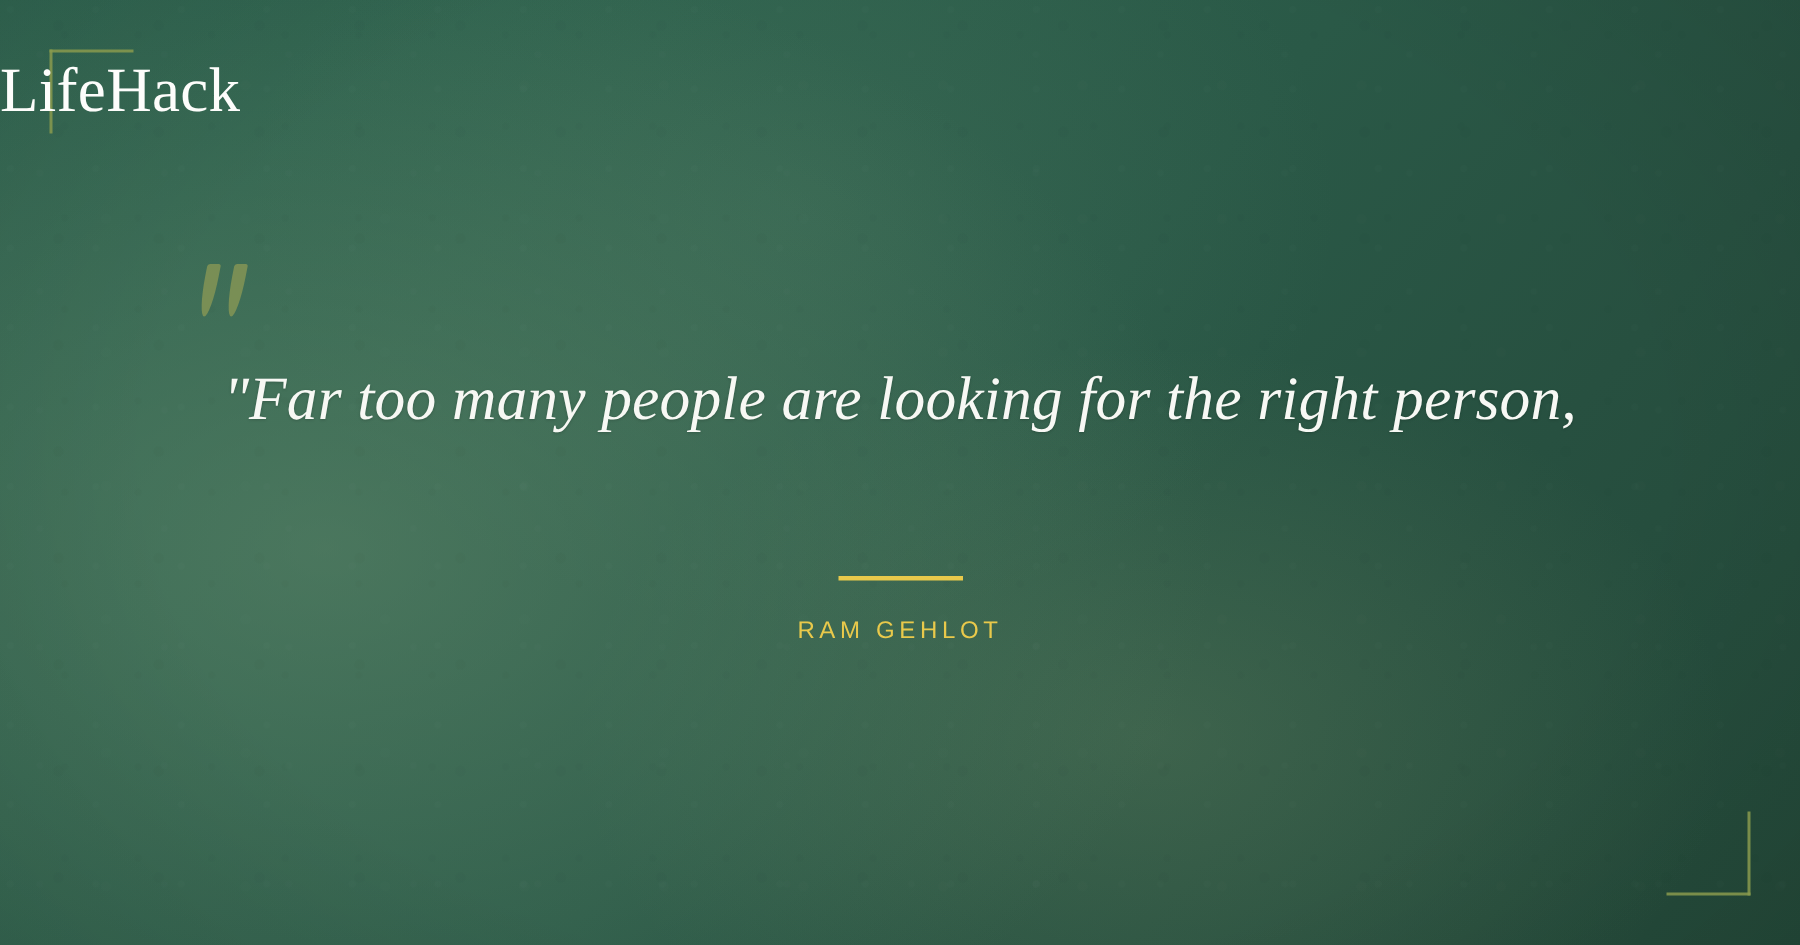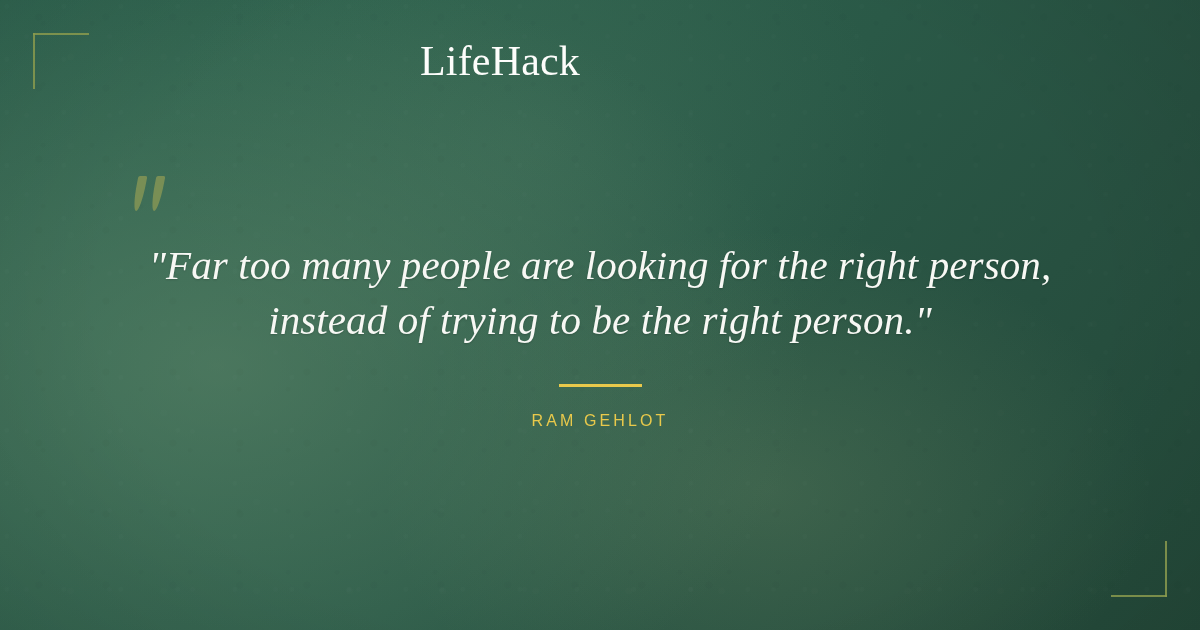--- a/index.html
+++ b/index.html
@@ -69,21 +69,21 @@
   .corner-br { right: 33px; bottom: 33px; }
   .corner-br .h { left: 0; bottom: 0; }
   .corner-br .v { right: 0; bottom: 0; }
 
   
   .brand {
     position: absolute;
     top: 40px;
     left: 0;
     width: 1000px;
-    text-align: center;
+    text-align: left;
     font-family: "Liberation Serif", "DejaVu Serif", serif;
     font-size: 42px;
     line-height: 1;
     letter-spacing: 0.2px;
     color: #fdfdfb;
     font-weight: 400;
   }
 
   
   .quote-mark {
@@ -169,20 +169,19 @@
 
   <div class="brand">LifeHack</div>
 
   <div class="quote-mark">
     <i class="one"></i>
     <i class="two"></i>
   </div>
 
   <div class="quote">
     <span class="line">"Far too many people are looking for the right person,</span>
-    <span class="line">instead of trying to be the right person."</span>
   </div>
 
   <div class="divider"></div>
 
   <div class="author">RAM GEHLOT</div>
 
 </div>
 
 </body></html>

